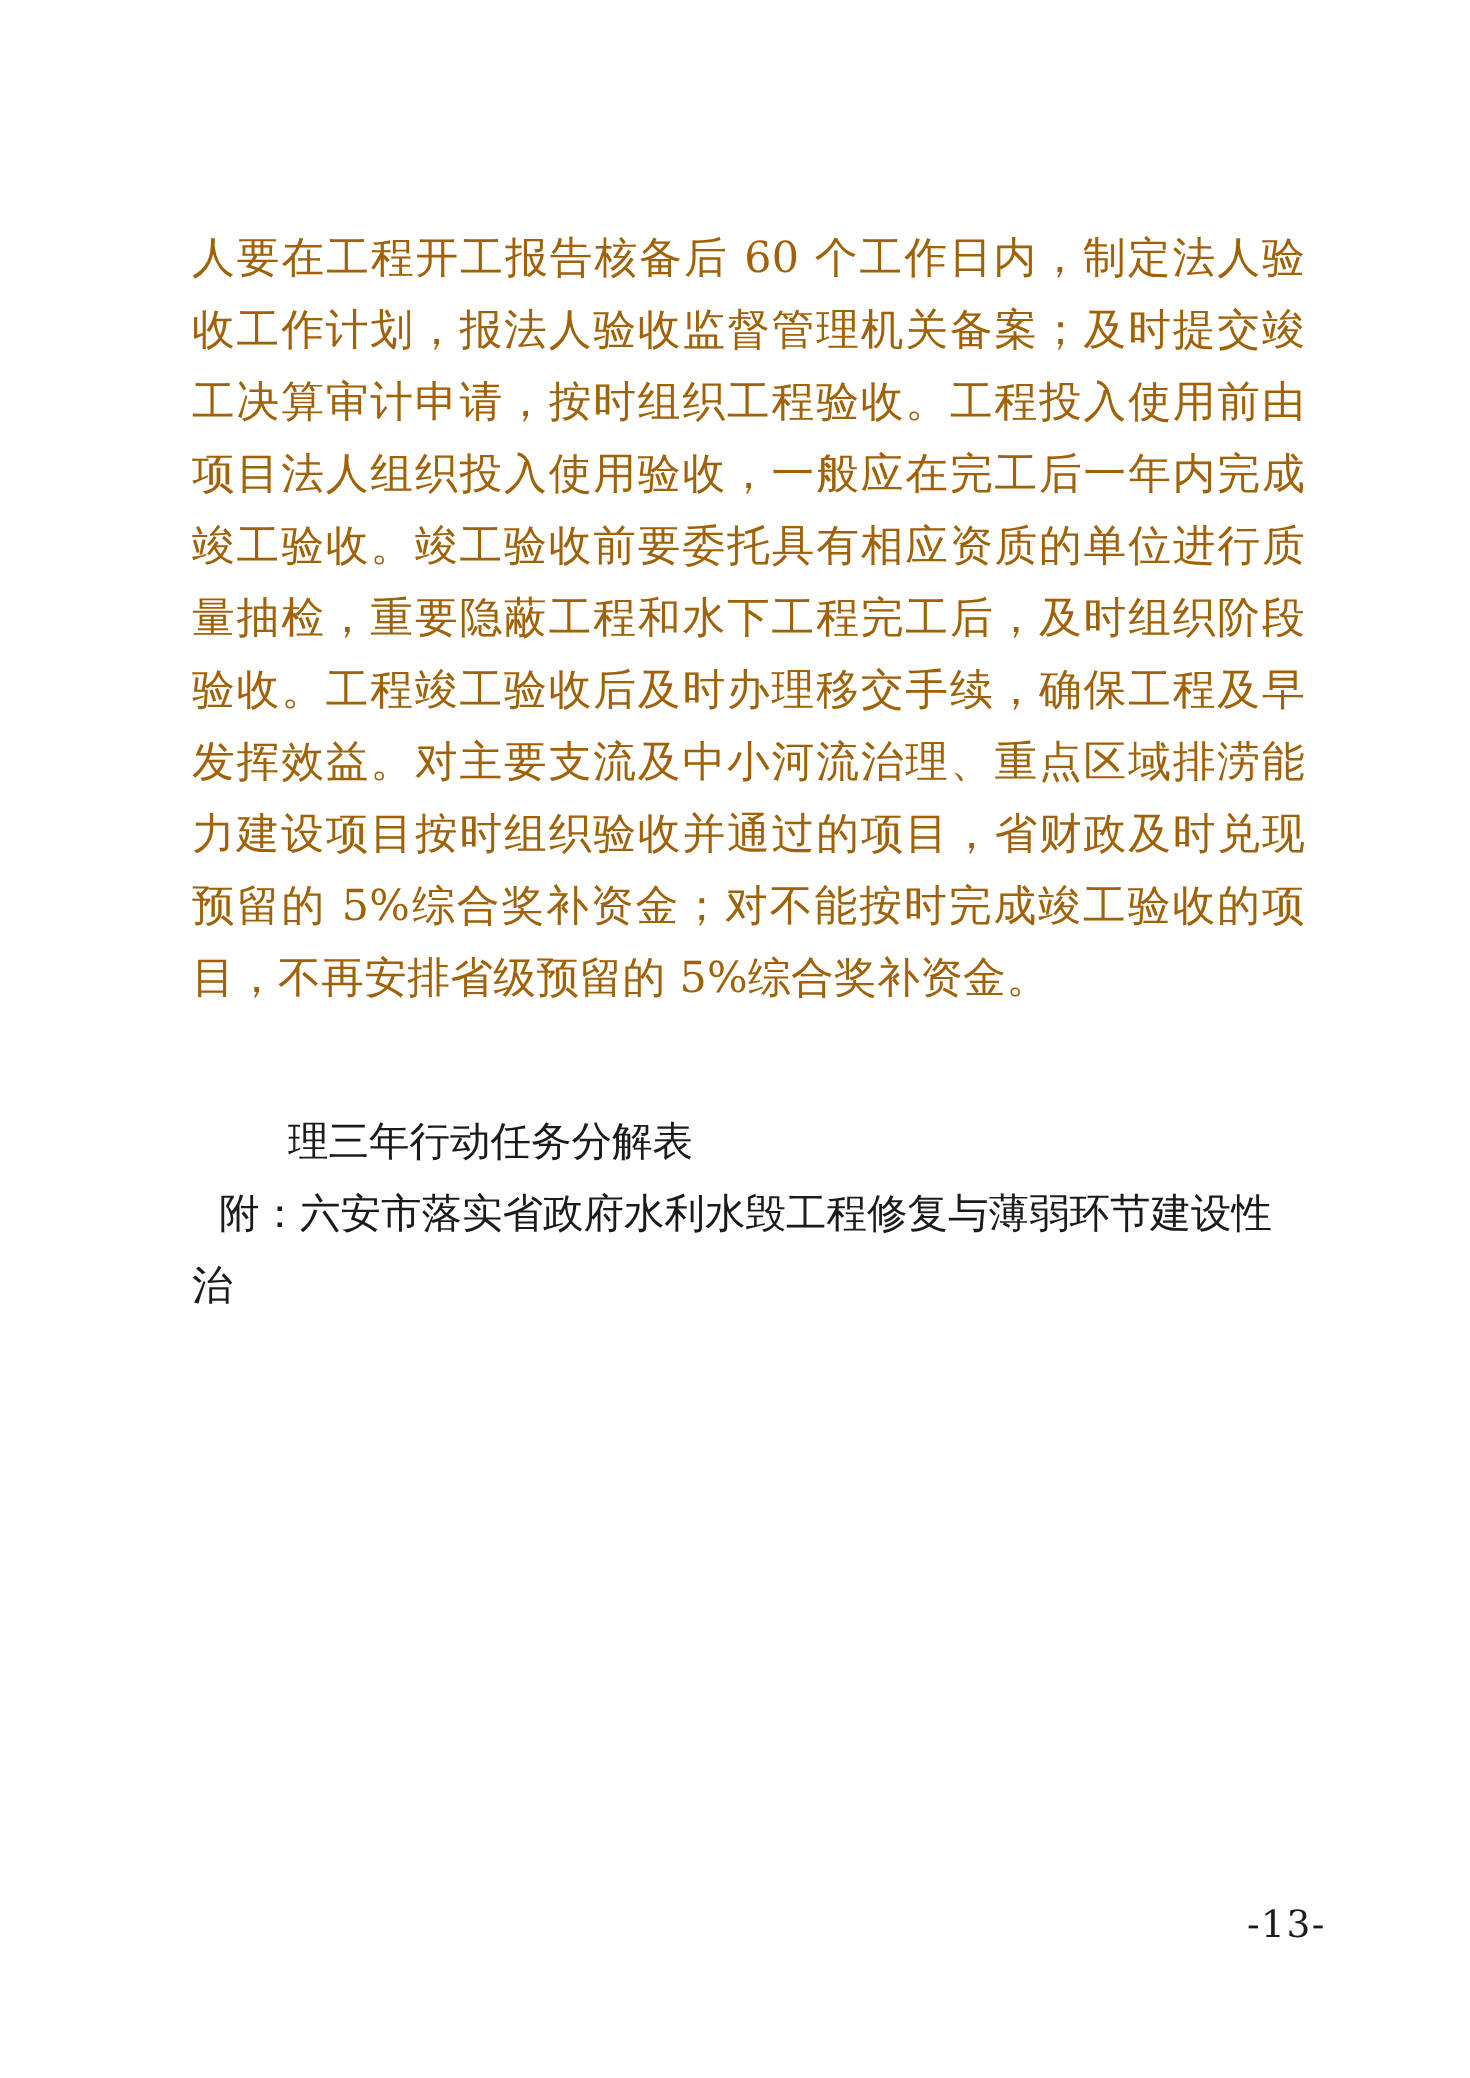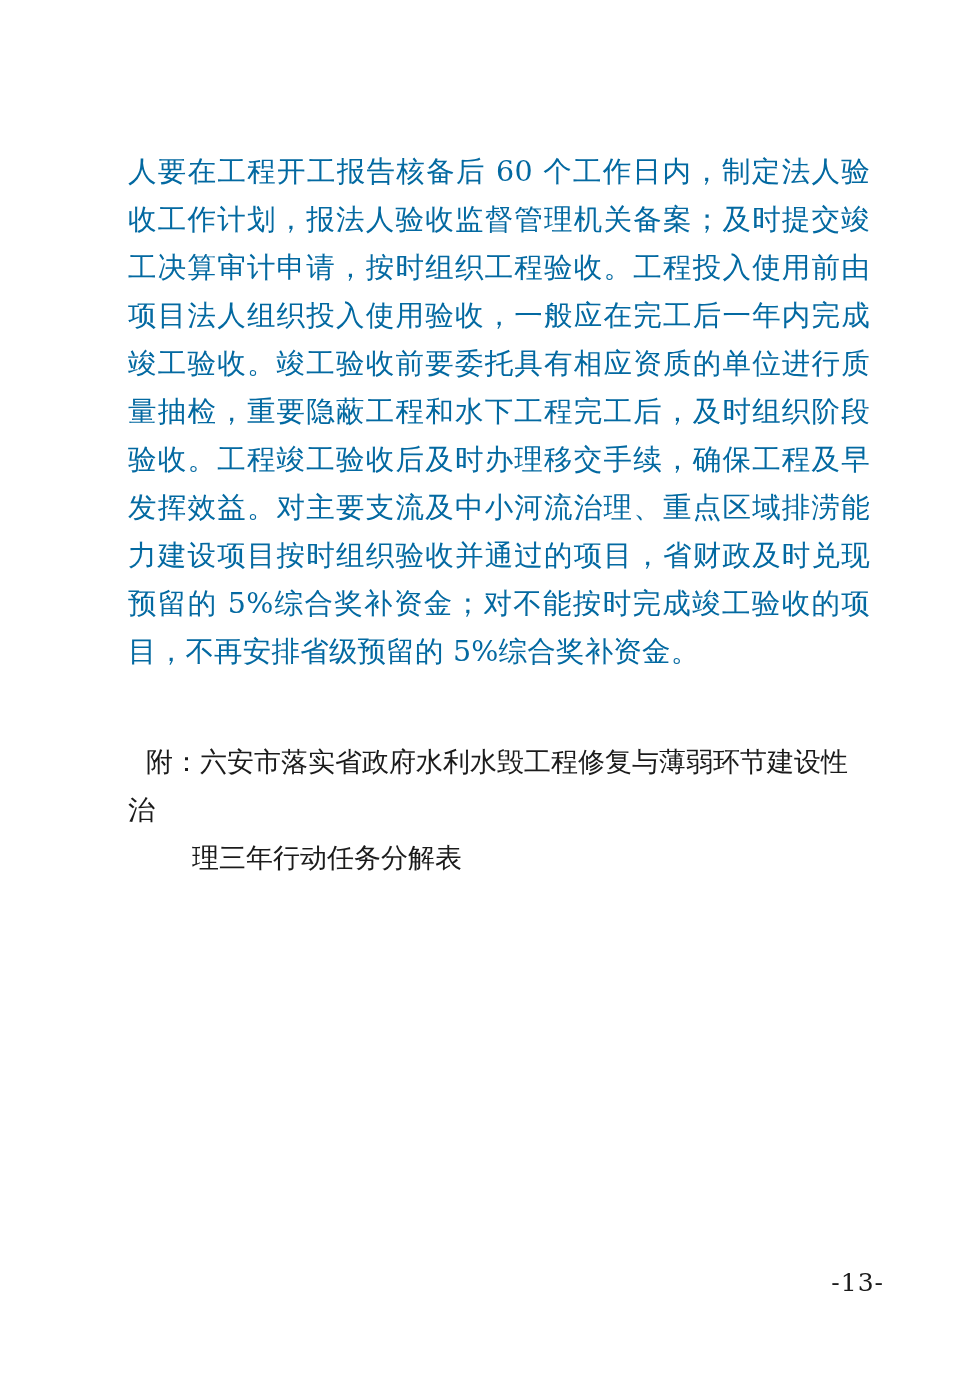--- a/index.html
+++ b/index.html
@@ -21,21 +21,21 @@
   .content {
     position: absolute;
     left: 128px;
     top: 148px;
     width: 742px;
   }
   .body-paragraph {
     font-family: "DejaVu Serif", "Liberation Serif", serif;
     font-size: 28.5px;
     line-height: 48px;
-    color: #0369a1;
+    color: #a16207;
     text-align: justify;
     text-justify: inter-character;
     letter-spacing: 0.2px;
     margin: 0;
   }
   .attachment-block {
     margin-top: 62px;
     font-family: "DejaVu Serif", "Liberation Serif", serif;
     font-size: 27px;
     line-height: 48px;
@@ -64,24 +64,24 @@
 <body>
 
 <div class="page">
 
   <div class="content">
 
     <p class="body-paragraph">人要在工程开工报告核备后 60 个工作日内，制定法人验收工作计划，报法人验收监督管理机关备案；及时提交竣工决算审计申请，按时组织工程验收。工程投入使用前由项目法人组织投入使用验收，一般应在完工后一年内完成竣工验收。竣工验收前要委托具有相应资质的单位进行质量抽检，重要隐蔽工程和水下工程完工后，及时组织阶段验收。工程竣工验收后及时办理移交手续，确保工程及早发挥效益。对主要支流及中小河流治理、重点区域排涝能力建设项目按时组织验收并通过的项目，省财政及时兑现预留的 5%综合奖补资金；对不能按时完成竣工验收的项目，不再安排省级预留的 5%综合奖补资金。</p>
 
     <div class="attachment-block">
       <div class="attachment-line">
-        <span>附：</span><span>六安市落实省政府水利水毁工程修复与薄弱环节建设性治</span>
+        <span class="cont">理三年行动任务分解表</span>
       </div>
       <div class="attachment-line">
-        <span class="cont">理三年行动任务分解表</span>
+        <span>附：</span><span>六安市落实省政府水利水毁工程修复与薄弱环节建设性治</span>
       </div>
     </div>
 
   </div>
 
   <div class="page-number">-13-</div>
 
 </div>
 
 </body></html>

